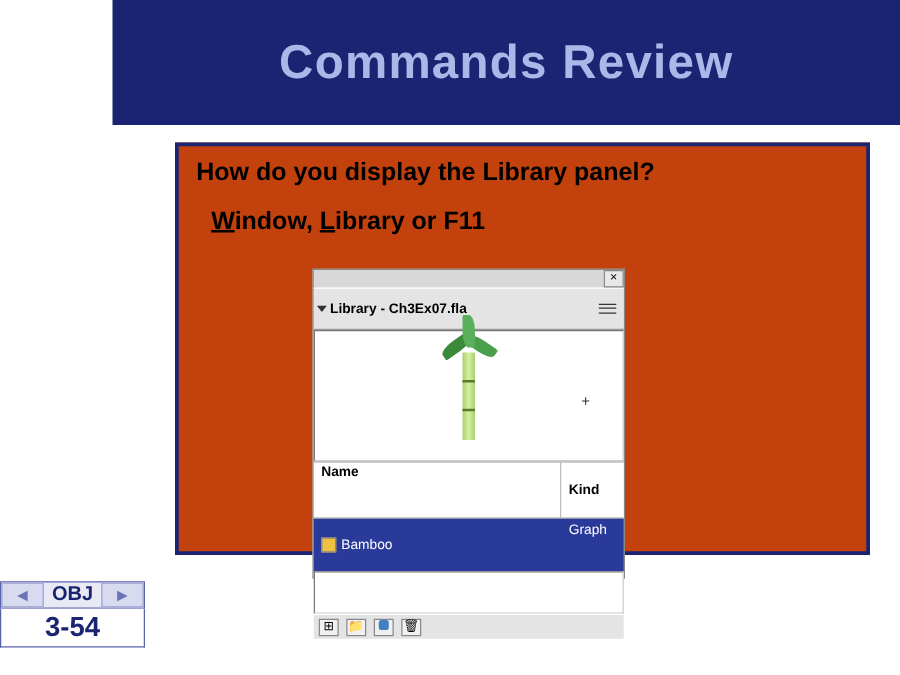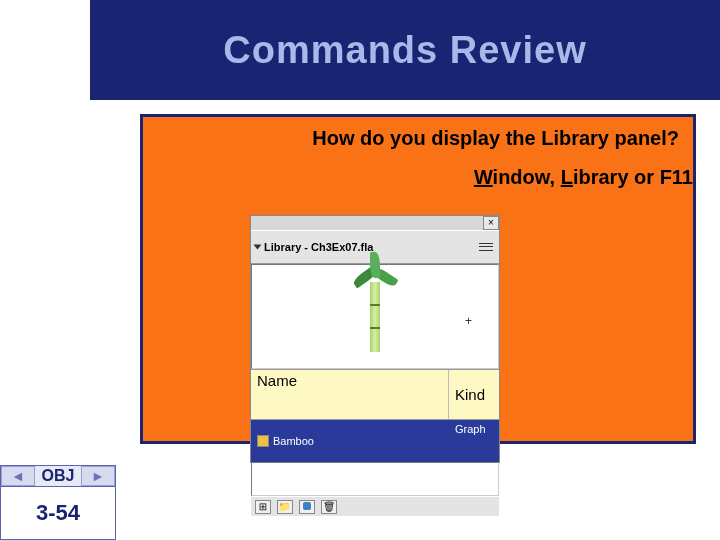--- a/index.html
+++ b/index.html
@@ -1,32 +1,32 @@
 <!DOCTYPE html>
 <html><head>
 <meta charset="utf-8">
 <style>
   * { box-sizing: border-box; margin: 0; padding: 0; }
   body { width: 720px; height: 540px; background: #fff; font-family: Arial, sans-serif; position: relative; }
   .slide { width: 720px; height: 540px; position: relative; background: #fff; }
   .topband { position: absolute; top: 0; left: 90px; width: 630px; height: 100px; background: #1a2472; }
   .title { color: #a8b8e8; font-size: 38px; font-weight: bold; text-align: center; line-height: 100px; letter-spacing: 1px; }
-  .innerbox { position: absolute; top: 114px; left: 140px; width: 556px; height: 330px; border: 3px solid #1a2472; background: #f97316; text-align: right; }
+  .innerbox { position: absolute; top: 114px; left: 140px; width: 556px; height: 330px; border: 3px solid #1a2472; background: #c2410c; }
   .question { font-size: 20px; font-weight: bold; margin: 10px 14px 16px 14px; color: #000; }
   .answer { font-size: 20px; font-weight: bold; margin-left: 26px; color: #000; }
   .u { text-decoration: underline; }
   .panel { position: absolute; left: 250px; top: 215px; width: 250px; height: 248px; border: 1px solid #888; background: #d8d8d8; font-family: Tahoma, Arial, sans-serif; font-size: 11px; color: #000; }
   .panel-close { position: absolute; right: 0; top: 0; width: 16px; height: 14px; background: #e8e8e8; border: 1px solid #888; font-size: 10px; text-align: center; line-height: 12px; font-family: Arial; }
   .panel-title { margin-top: 14px; height: 20px; background: #e4e4e4; border-top: 1px solid #fff; border-bottom: 1px solid #999; display: flex; align-items: center; padding: 16px 4px; font-weight: bold; }
   .panel-tri { width: 0; height: 0; border-top: 4px solid transparent; border-bottom: 4px solid transparent; border-left: 5px solid #333; margin-right: 4px; transform: rotate(90deg); }
   .panel-menu { width: 18px; height: 14px; margin-left: auto; display: flex; flex-direction: column; justify-content: space-around; padding: 2px; }
   .panel-menu span { height: 1px; background: #333; }
   .panel-status { padding: 3px 6px; background: #d8d8d8; font-size: 11px; }
   .panel-preview { height: 105px; background: #fff; border: 1px inset #ccc; margin: 0; position: relative; display: flex; align-items: center; justify-content: center; }
-  .panel-headers { display: flex; border-top: 1px solid #999; border-bottom: 1px solid #999; background: #fef9c3; font-size: 15px; }
+  .panel-headers { display: flex; border-top: 1px solid #999; border-bottom: 1px solid #999; background: #ffffff; font-size: 11px; font-weight: bold; }
   .panel-headers .col1 { flex: 1; padding: 2px 6px; border-right: 1px solid #bbb; }
   .panel-headers .col2 { width: 50px; padding: 16px 6px; }
   .panel-row { display: flex; background: #2a3a9a; color: #fff; font-size: 11px; }
   .panel-row .col1 { flex: 1; padding: 15px 6px; display: flex; align-items: center; gap: 4px; }
   .panel-row .col2 { width: 50px; padding: 3px 6px; }
   .panel-list-bg { height: 34px; background: #fff; border: 1px inset #ccc; }
   .panel-tool { height: 20px; background: #e4e4e4; border-top: 1px solid #fff; display: flex; align-items: center; gap: 6px; padding: 0 4px; }
   .btn-sq { width: 16px; height: 14px; border: 1px solid #888; background: #f0f0f0; font-size: 10px; text-align: center; line-height: 12px; }
   .symbol-icon { width: 12px; height: 12px; background: #f0c040; border: 1px solid #888; display: inline-block; }
   .flex-icon { width: 8px; height: 8px; background: #4080c0; border-radius: 2px; display: inline-block; }
@@ -36,21 +36,21 @@
   .leaves { position: absolute; top: -20px; left: -18px; }
   .leaf { position: absolute; width: 26px; height: 10px; background: #3a8a3a; border-radius: 50% 10% 50% 10%; }
   .leaf.l1 { transform: rotate(-35deg); top: 10px; left: 0; }
   .leaf.l2 { transform: rotate(35deg); top: 10px; left: 20px; background: #4aa04a; }
   .leaf.l3 { transform: rotate(-90deg); top: -2px; left: 10px; background: #5ab05a; }
   .cross { position: absolute; right: 26px; bottom: 40px; font-size: 12px; color: #333; }
   .footer-left { position: absolute; left: 0; top: 465px; width: 116px; }
   .navrow { display: flex; align-items: center; background: #e8e9f4; border: 1px solid #5a63b0; height: 22px; }
   .navbtn { width: 34px; height: 20px; border: 1px solid #9aa0d0; background: #d8daf0; color: #6a72b8; font-size: 14px; text-align: center; line-height: 18px; }
   .obj { flex: 1; text-align: center; font-size: 16px; font-weight: bold; color: #1a2472; }
-  .pagenum { font-size: 22px; font-weight: bold; color: #1a2472; text-align: center; background: #fff; border: 1px solid #5a63b0; border-top: none; padding: 13px 0; }
+  .pagenum { font-size: 22px; font-weight: bold; color: #1a2472; text-align: center; background: #fff; border: 1px solid #5a63b0; border-top: none; padding: 2px 0; }
   .copyright { position: absolute; bottom: 8px; left: 134px; font-size: 10px; color: #000; font-family: 'Times New Roman', serif; }
 </style>
 </head>
 <body>
 
 <div class="slide">
   <div class="topband">
     <div class="title">Commands Review</div>
   </div>
 

